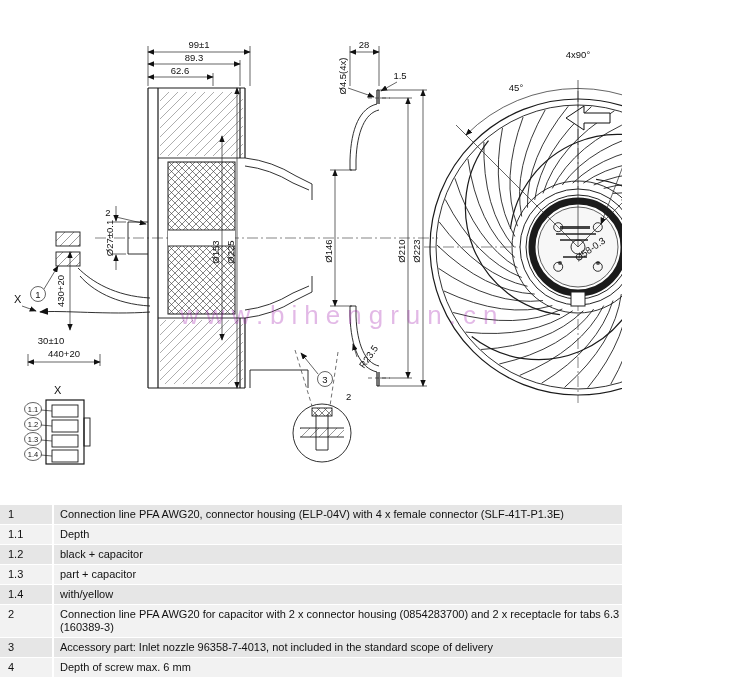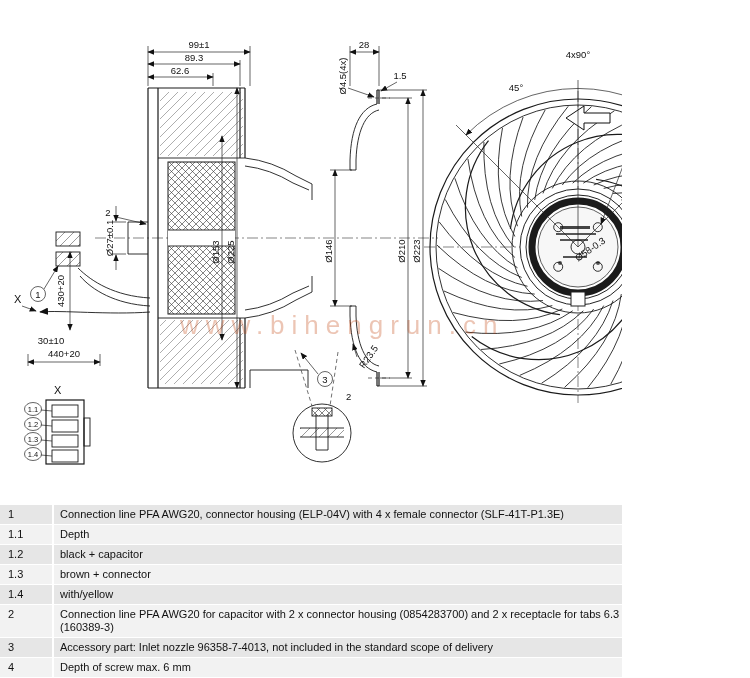--- a/index.html
+++ b/index.html
@@ -9,21 +9,21 @@
   svg .big{font-size:11px;}
   svg .small{font-size:7.5px;}
   .ol{stroke:#1a1a1a;stroke-width:1.2;fill:none;}
   .ml{stroke:#1a1a1a;stroke-width:0.9;fill:none;}
   .dl{stroke:#222;stroke-width:0.7;fill:none;}
   .cl{stroke:#333;stroke-width:0.6;fill:none;stroke-dasharray:11 3 2 3;}
   .dash{stroke:#333;stroke-width:0.7;fill:none;stroke-dasharray:4 3;}
   #watermark{position:absolute;left:160px;top:210px;font-size:58px;letter-spacing:26px;
              color:#8f8f8f;opacity:.30;white-space:nowrap;pointer-events:none;z-index:5;}
   #watermark-url{position:absolute;left:180px;top:300px;font-size:26px;letter-spacing:7px;
-             color:#c2410c;opacity:.30;white-space:nowrap;pointer-events:none;z-index:5;margin-top:10px;}
+             color:#a21caf;opacity:.30;white-space:nowrap;pointer-events:none;z-index:5;}
   #notes{position:absolute;left:0;top:505px;width:750px;}
   .trow{display:flex;margin-bottom:1px;font-size:11px;line-height:13px;}
   .trow.odd{background:#e6e6e6;}
   .trow.even{background:#f2f2f2;}
   .tid{width:54px;flex:none;padding:3px 0 3px 8px;border-right:2px solid #fff;box-sizing:border-box;}
   .ttext{flex:1;padding:3px 20px 3px 6px;}
 </style>
 </head>
 <body>
 
@@ -268,21 +268,21 @@
       <div class="trow even">
         <div class="tid">1.1</div>
         <div class="ttext">Depth</div>
       </div>
       <div class="trow odd">
         <div class="tid">1.2</div>
         <div class="ttext">black + capacitor</div>
       </div>
       <div class="trow even">
         <div class="tid">1.3</div>
-        <div class="ttext">brown + connector</div>
+        <div class="ttext">part + capacitor</div>
       </div>
       <div class="trow odd">
         <div class="tid">1.4</div>
         <div class="ttext">with/yellow</div>
       </div>
       <div class="trow even">
         <div class="tid">2</div>
         <div class="ttext">Connection line PFA AWG20 for capacitor with 2 x connector housing (0854283700) and 2 x receptacle for tabs 6.3 x 0.8<br>(160389-3)</div>
       </div>
       <div class="trow odd">

